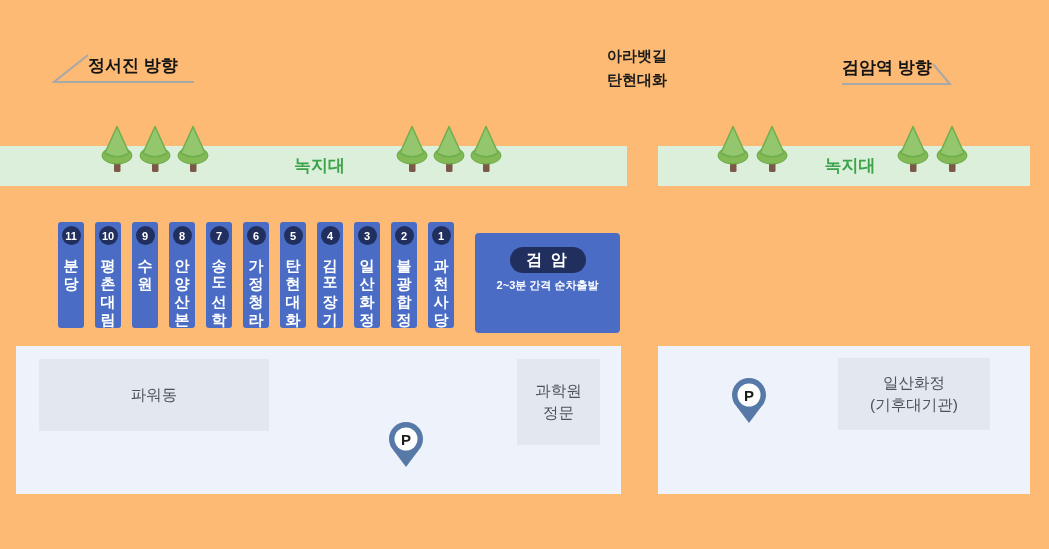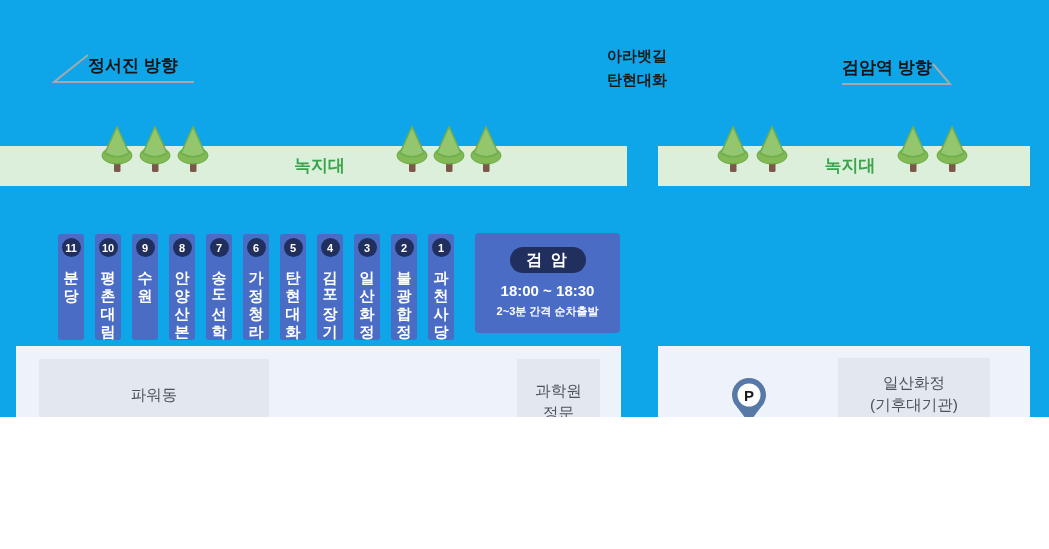--- a/index.html
+++ b/index.html
@@ -2,42 +2,42 @@
 <html style="--bar-blue: #4a6cc4; --badge-navy: #202f5e; --strip-green: #dcefdb; --green-text: #3ba44a; --panel-blue: #eef2fa; --building-gray: #e3e7ee; --pin-blue: #5679a8;"><head>
 <meta charset="utf-8">
 <style>
   :root{
     --bar-blue:#4a6cc4; --badge-navy:#202f5e; --strip-green:#dcefdb;
     --green-text:#3ba44a; --panel-blue:#eef2fa; --building-gray:#e3e7ee;
     --pin-blue:#5679a8;
   }
   html,body{margin:0;padding:0;background:#fff;}
   body{font-family:"Liberation Sans","DejaVu Sans",sans-serif;}
-  .stage{position:relative;width:1049px;height:417px;background:#0ea5e9;overflow:hidden;}
+  .stage{position:relative;width:1049px;height:549px;background:#fdba74;overflow:hidden;}
 
   .dir-label{position:absolute;font-size:17px;font-weight:700;color:#141414;white-space:nowrap;}
   .dir-label.left{left:88px;top:54px;}
   .dir-label.right{left:842px;top:56px;}
   .arrow{position:absolute;}
   .arrow.left{left:52px;top:54px;}
   .arrow.right{left:840px;top:60px;}
   .arrow polyline{fill:none;stroke:#a8a8a8;stroke-width:2;}
 
   .center-note{position:absolute;left:607px;top:44px;font-size:15px;font-weight:700;color:#1b1b1b;line-height:24px;}
 
   .strip{position:absolute;top:146px;height:40px;background:var(--strip-green);}
   .strip.left{left:0;width:627px;}
   .strip.right{left:658px;width:372px;}
   .strip-label{display:block;text-align:center;line-height:40px;font-size:17px;font-weight:700;color:var(--green-text);padding-left:12px;}
 
   #trees{position:absolute;left:0;top:125px;width:1049px;height:48px;}
   .tree{position:absolute;top:0;}
 
   #stops{position:absolute;left:0;top:0;width:1049px;height:549px;}
-  .stop-bar{position:absolute;top:234px;width:26px;height:106px;background:var(--bar-blue);border-radius:3px;display:flex;flex-direction:column;align-items:center;}
+  .stop-bar{position:absolute;top:222px;width:26px;height:106px;background:var(--bar-blue);border-radius:3px;display:flex;flex-direction:column;align-items:center;}
   .stop-num{width:19px;height:19px;margin-top:4px;border-radius:50%;background:var(--badge-navy);color:#fff;font-size:11px;font-weight:700;display:flex;align-items:center;justify-content:center;flex:none;}
   .stop-name{margin-top:3px;color:#fff;font-size:15px;font-weight:700;writing-mode:vertical-rl;text-orientation:upright;letter-spacing:3px;line-height:26px;}
 
   .terminal{position:absolute;left:475px;top:233px;width:145px;height:100px;background:var(--bar-blue);border-radius:4px;text-align:center;color:#fff;}
   .terminal-pill{width:76px;height:26px;margin:14px auto 0;background:var(--badge-navy);border-radius:13px;line-height:26px;font-size:16px;font-weight:700;letter-spacing:2px;}
   .terminal-time{margin-top:9px;font-size:15px;font-weight:700;}
   .terminal-note{margin-top:5px;font-size:11px;font-weight:600;}
 
   .panel{position:absolute;top:346px;height:148px;background:var(--panel-blue);}
   .panel.left{left:16px;width:605px;}
@@ -175,21 +175,20 @@
     <div class="stop-name">불광합정</div>
   </div>
       <div class="stop-bar" style="left: 428px;">
     <div class="stop-num">1</div>
     <div class="stop-name">과천사당</div>
   </div>
     </div>
 
   <div class="terminal">
     <div class="terminal-pill">검 암</div>
-    <div class="terminal-time">18:00 ~ 18:30</div>
     <div class="terminal-note">2~3분 간격 순차출발</div>
   </div>
 
   <div class="panel left"></div>
   <div class="panel right"></div>
 
   <div class="building power">
     <div>파워동</div>
   </div>
   <div class="building science">

